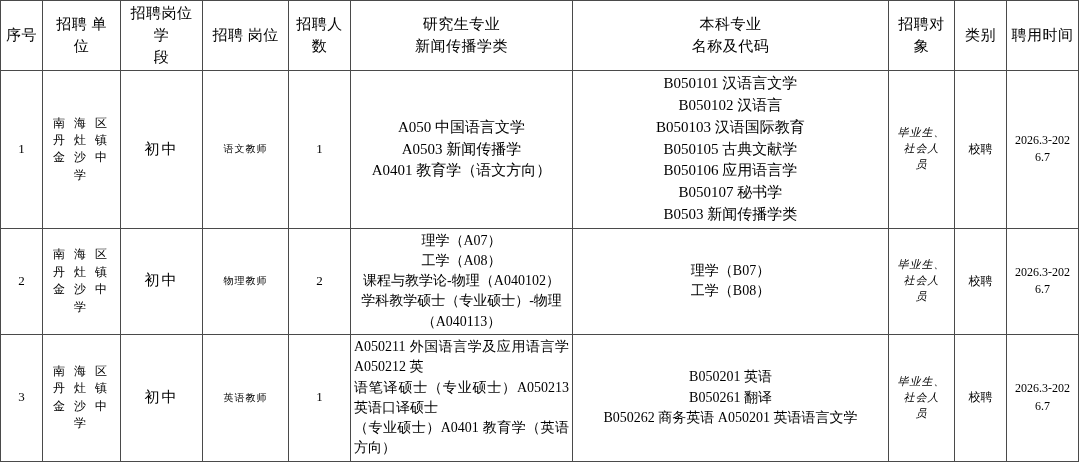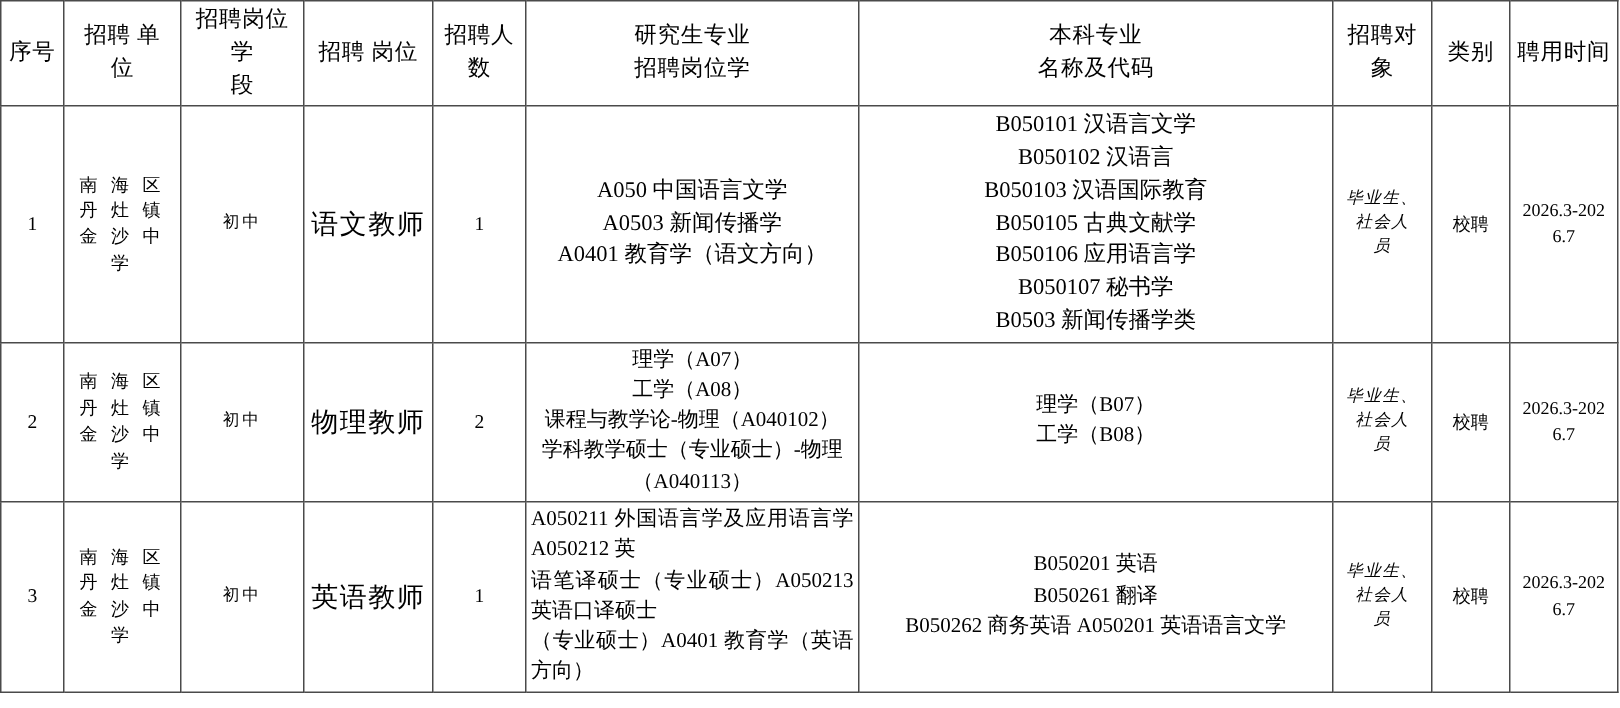--- a/index.html
+++ b/index.html
@@ -47,22 +47,22 @@
   .col-post    { width: 86px; }
   .col-count   { width: 62px; }
   .col-grad    { width: 222px; }
   .col-under   { width: 316px; }
   .col-target  { width: 66px; }
   .col-type    { width: 52px; }
   .col-time    { width: 72px; }
 
   td.c-no      { font-size: 13px; }
   td.c-unit    { font-size: 12px; letter-spacing: 3px; line-height: 1.75; }
-  td.c-stage   { font-size: 11px; letter-spacing: 2px; }
-  td.c-post    { font-size: 18px; letter-spacing: 1px; }
+  td.c-stage   { font-size: 15px; letter-spacing: 2px; }
+  td.c-post    { font-size: 10px; letter-spacing: 1px; }
   td.c-count   { font-size: 13px; }
   td.c-target  { font-size: 11px; letter-spacing: 1px; line-height: 1.8; font-style: italic; }
   td.c-type    { font-size: 12px; margin-left: 18px; }
   td.c-time    { font-size: 12px; line-height: 1.5; }
 
   .major-left {
     text-align: left;
     padding-left: 14px;
     font-size: 15px;
     line-height: 1.62;
@@ -109,21 +109,21 @@
       <tr>
         <th class="hdr-two-line">序号</th>
         <th class="hdr-two-line">招聘 单
 位</th>
         <th class="hdr-two-line">招聘岗位学
 段</th>
         <th class="hdr-two-line">招聘 岗位</th>
         <th class="hdr-two-line">招聘人
 数</th>
         <th class="hdr-two-line">研究生专业
-招聘岗位学</th>
+新闻传播学类</th>
         <th class="hdr-two-line">本科专业
 名称及代码</th>
         <th class="hdr-two-line">招聘对
 象</th>
         <th class="hdr-two-line">类别</th>
         <th class="hdr-two-line">聘用时间</th>
       </tr>
     </thead>
     <tbody>
 

